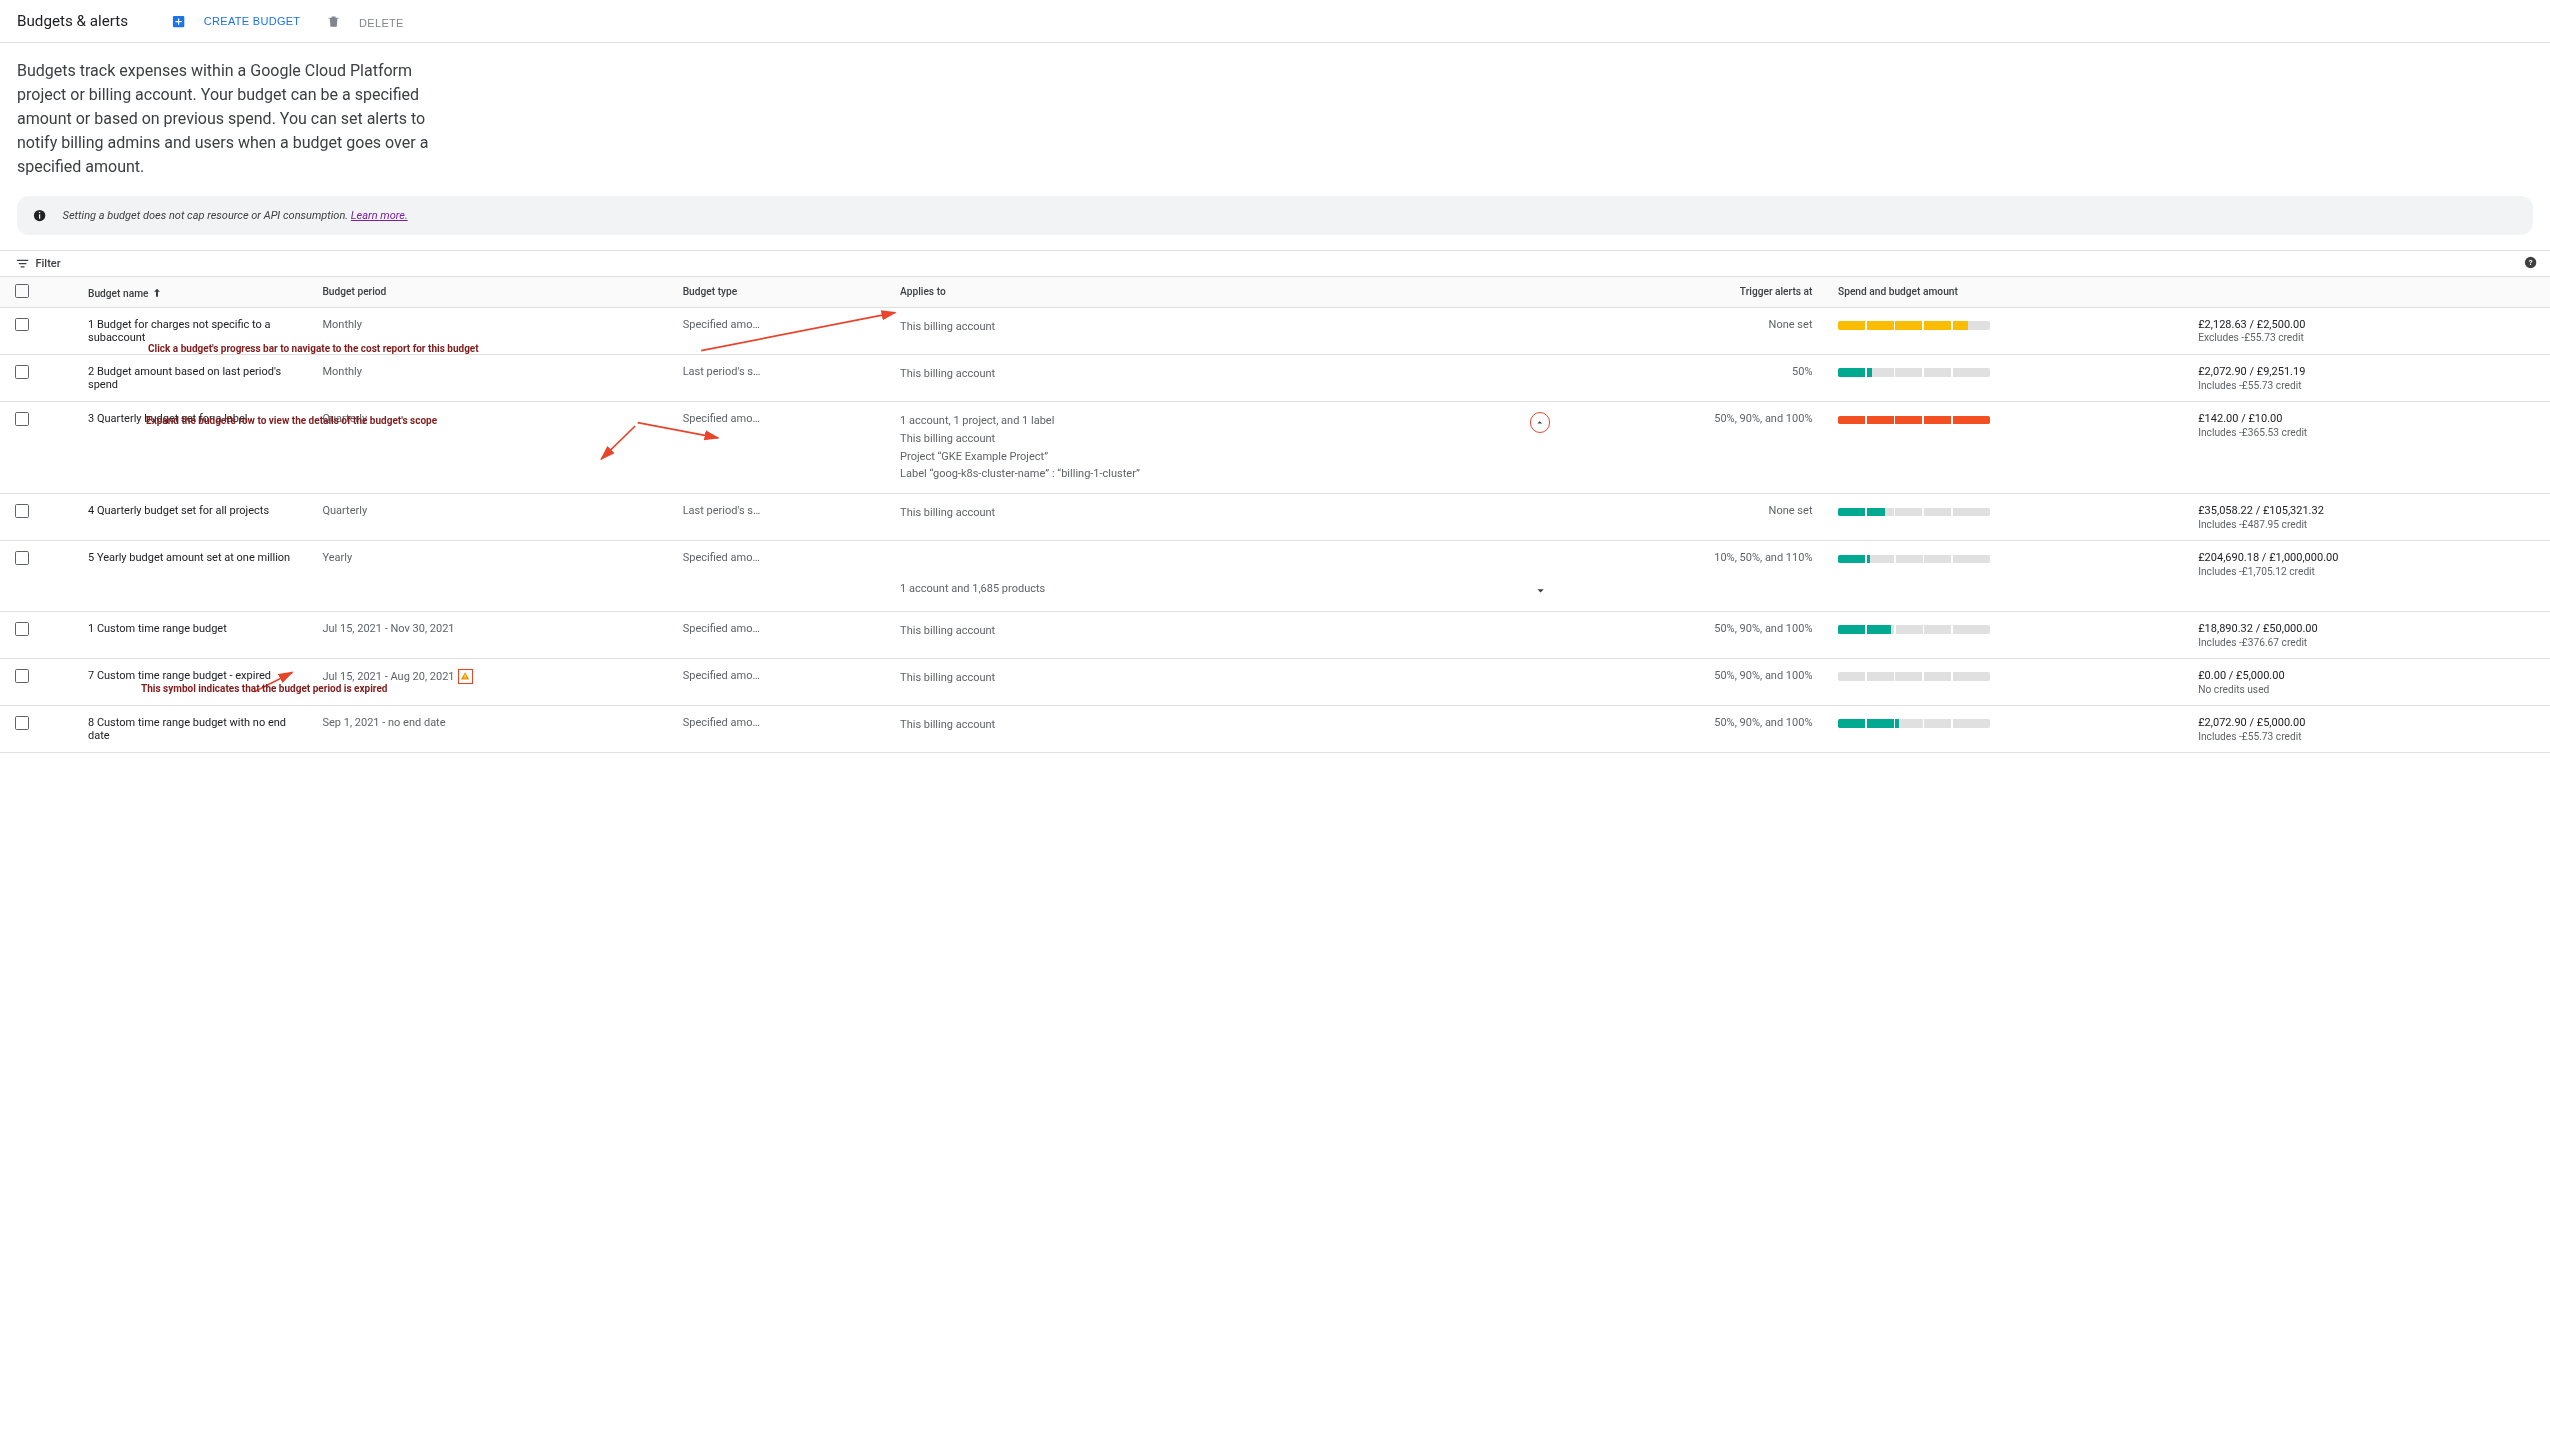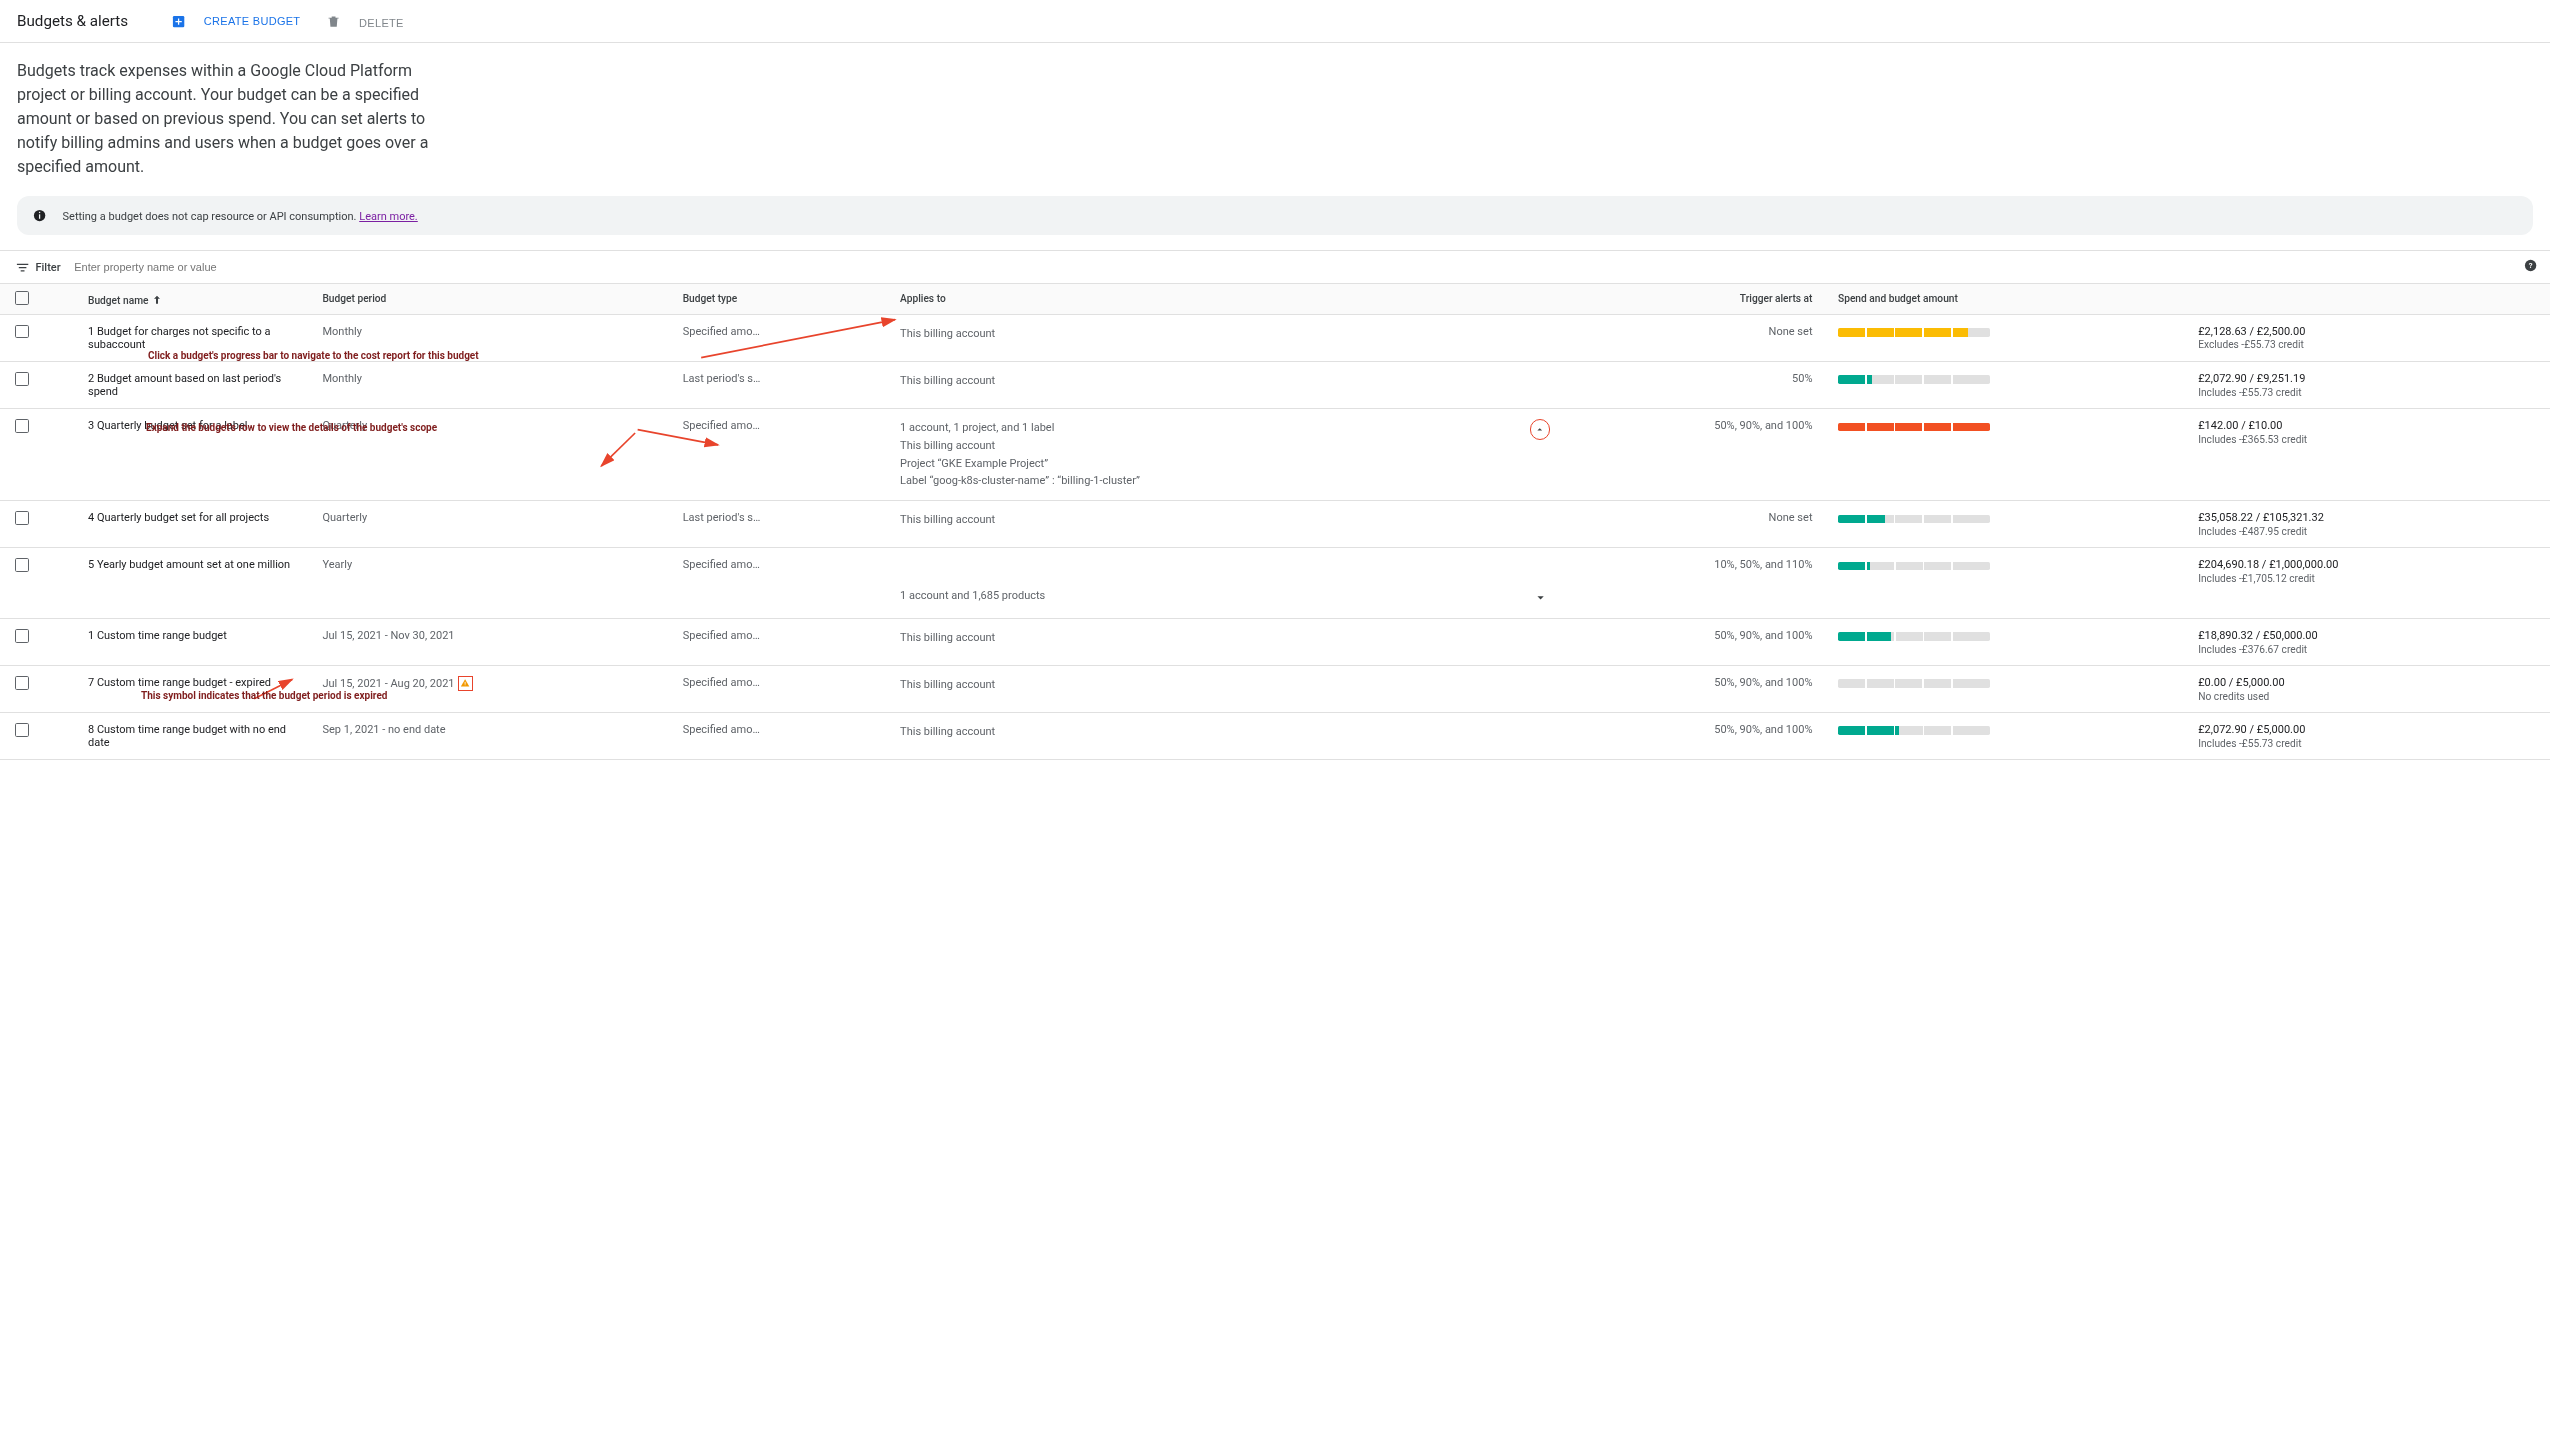--- a/index.html
+++ b/index.html
@@ -3,21 +3,21 @@
 <meta charset="utf-8">
 <style>
   * { box-sizing: border-box; margin: 0; padding: 0; }
   body { font-family: "Google Sans", Roboto, "Helvetica Neue", Arial, sans-serif; font-size: 11px; color: #202124; background: #fff; }
   .header-bar { display: flex; align-items: center; padding: 8.5px 17px; border-bottom: 0.8px solid #e0e0e0; }
   .page-title { font-size: 15.2px; font-weight: 400; color: #202124; margin-right: 34px; }
   .hdr-btn { display: inline-flex; align-items: center; gap: 18px; font-size: 11px; font-weight: 500; letter-spacing: 0.3px; background: none; border: none; cursor: pointer; padding: 5.1px 8.5px; margin-right: 8.5px; }
   .hdr-btn.primary { color: #1a73e8; }
   .hdr-btn.secondary { color: #80868b; align-items: flex-end; }
   .intro { padding: 15.2px 17px 8.5px 17px; max-width: 449px; font-size: 16px; line-height: 1.5; color: #3c4043; }
-  .info-banner { margin: 8.5px 17px 15.2px 17px; background: #f1f3f4; border-radius: 12px; padding: 12px 15.2px; display: flex; align-items: flex-end; gap: 15.2px; font-size: 11px; color: #3c4043; }
+  .info-banner { margin: 8.5px 17px 15.2px 17px; background: #f1f3f4; border-radius: 12px; padding: 12px 15.2px; display: flex; align-items: center; gap: 15.2px; font-size: 11px; color: #3c4043; font-style: italic; }
   .info-banner a { color: #7b1fa2; text-decoration: underline; }
   .filter-bar { display: flex; align-items: center; padding: 5.1px 15.2px; border-top: 0.8px solid #e0e0e0; border-bottom: 0.8px solid #e0e0e0; position: relative; }
   .filter-label { font-size: 11px; font-weight: 500; color: #3c4043; display: inline-flex; align-items: center; gap: 5.1px; margin-right: 8.5px; }
   .filter-input { border: none; outline: none; font-size: 11px; color: #3c4043; padding: 5.1px; flex: 1; }
   .help-icon { position: absolute; right: 12px; top: 50%; transform: translateY(-50%); }
   table { width: 100%; border-collapse: collapse; }
   thead th { text-align: left; font-size: 10.2px; font-weight: 500; color: #3c4043; padding: 6.8px 8.5px; border-bottom: 0.8px solid #e0e0e0; background: #fafafa; }
   tbody td { padding: 10.2px 8.5px; border-bottom: 0.8px solid #e0e0e0; vertical-align: top; font-size: 11px; color: #5f6368; }
   .budget-name { color: #202124; max-width: 93px; }
   .col-check { width: 34px; padding-left: 15.2px; }
@@ -82,21 +82,20 @@
   </div>
 </div>
 
 <div class="filter-bar">
   <span class="filter-label">
     <svg class="icon" viewBox="0 0 24 24" fill="#3c4043">
         <path d="M3 6h18v2H3zm3 5h12v2H6zm3 5h6v2H9z"></path>
       </svg>
     <span>Filter</span>
   </span>
-  <input class="filter-input" placeholder="Enter property name or value" style="">
   <span class="help-icon">
     <svg class="icon" viewBox="0 0 24 24" fill="#3c4043" style="font-size:13px">
         <circle cx="12" cy="12" r="9"></circle>
         <text x="12" y="16" text-anchor="middle" fill="#fff" font-size="12" font-weight="bold">?</text>
       </svg>
   </span>
 </div>
 
 <div class="table-wrap">
 

